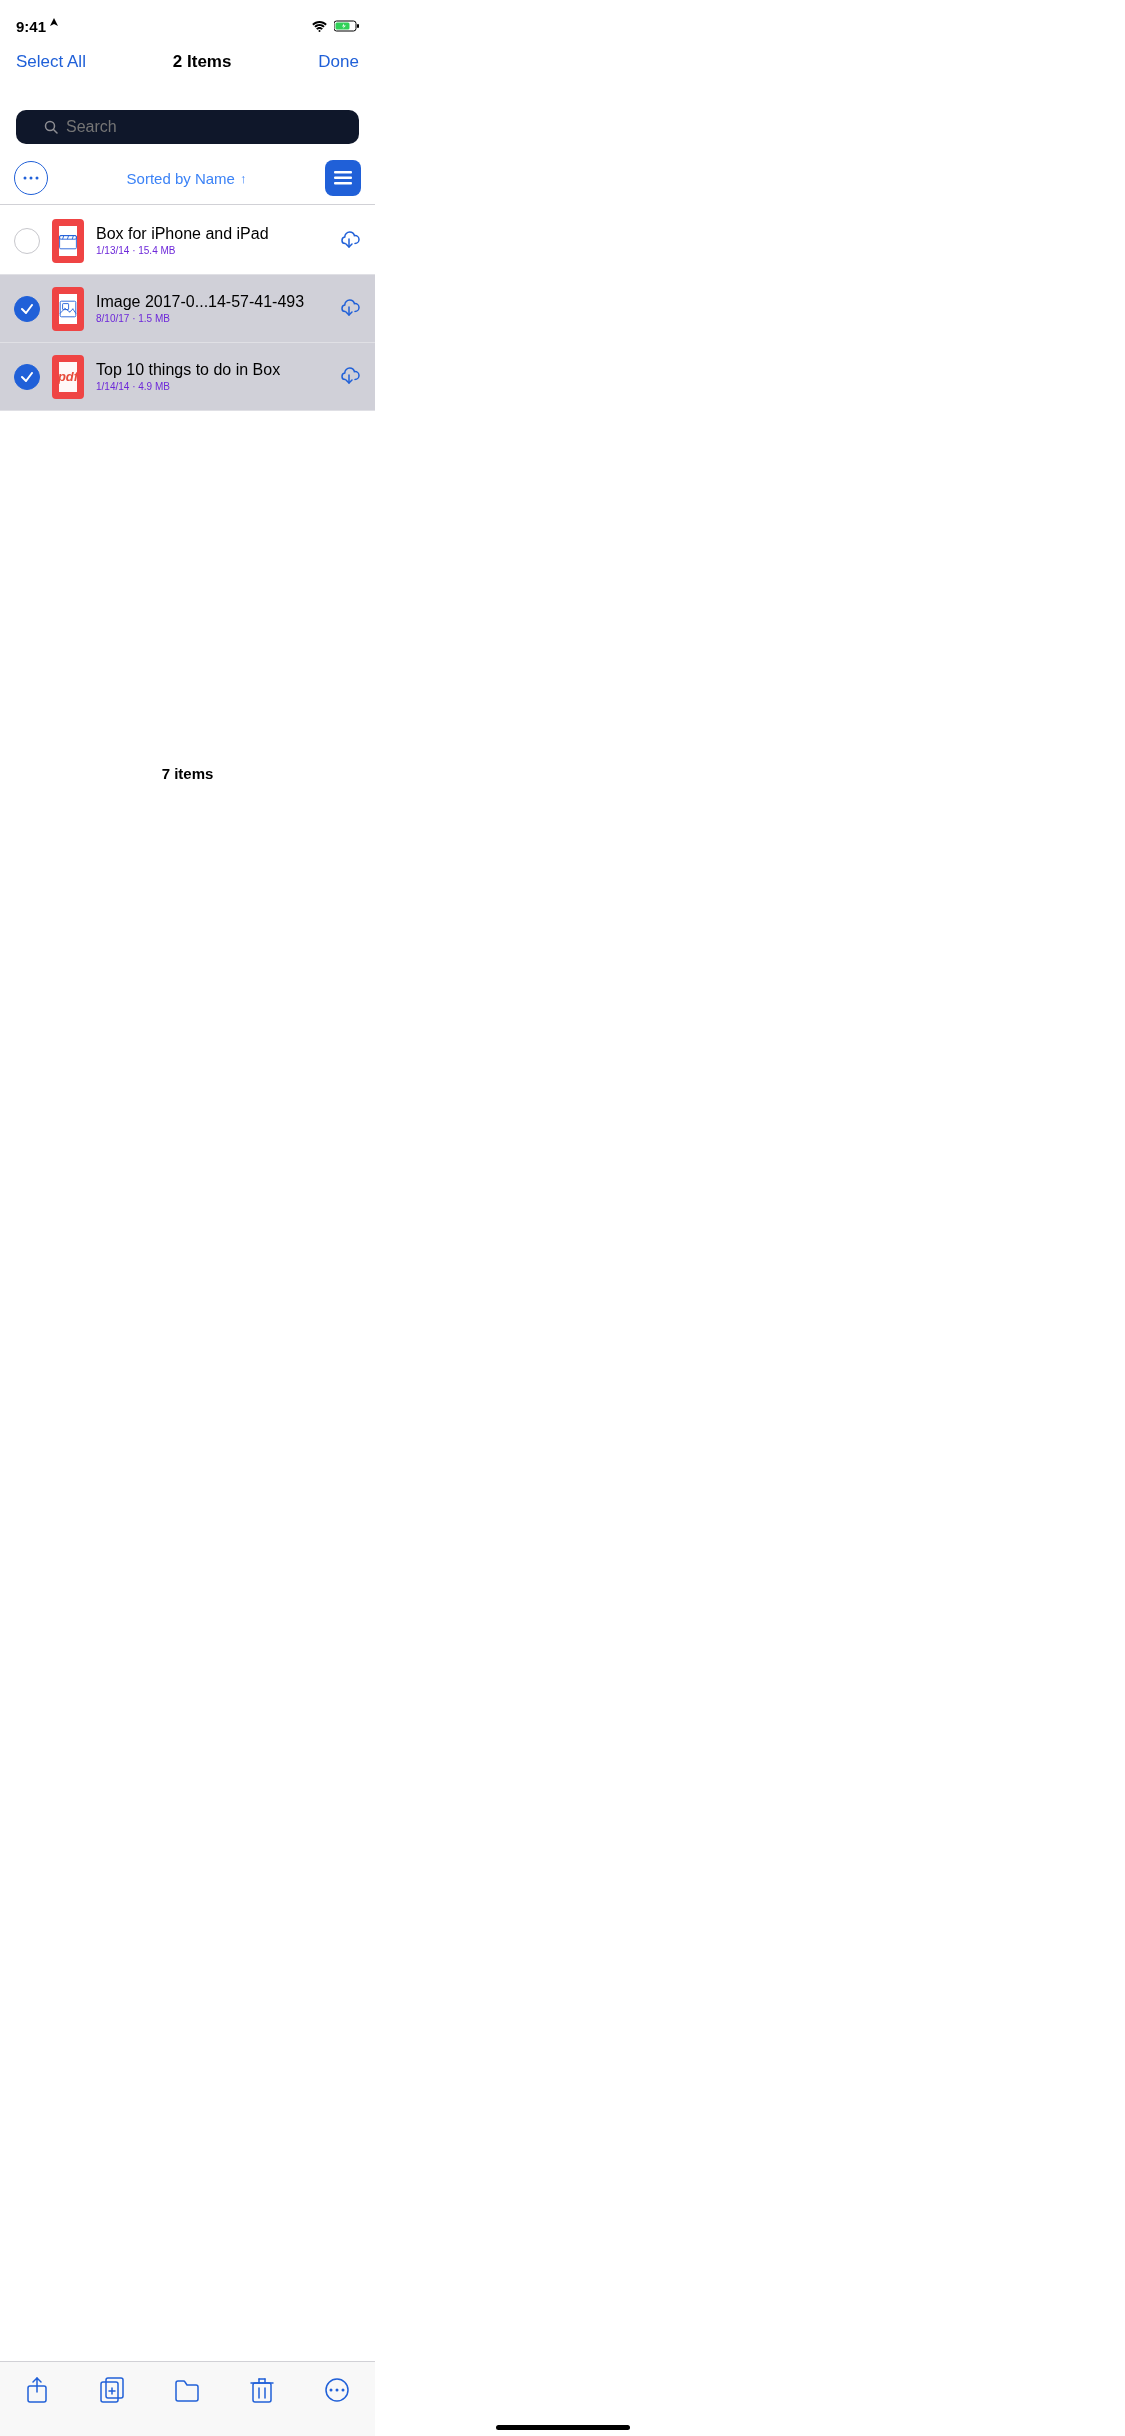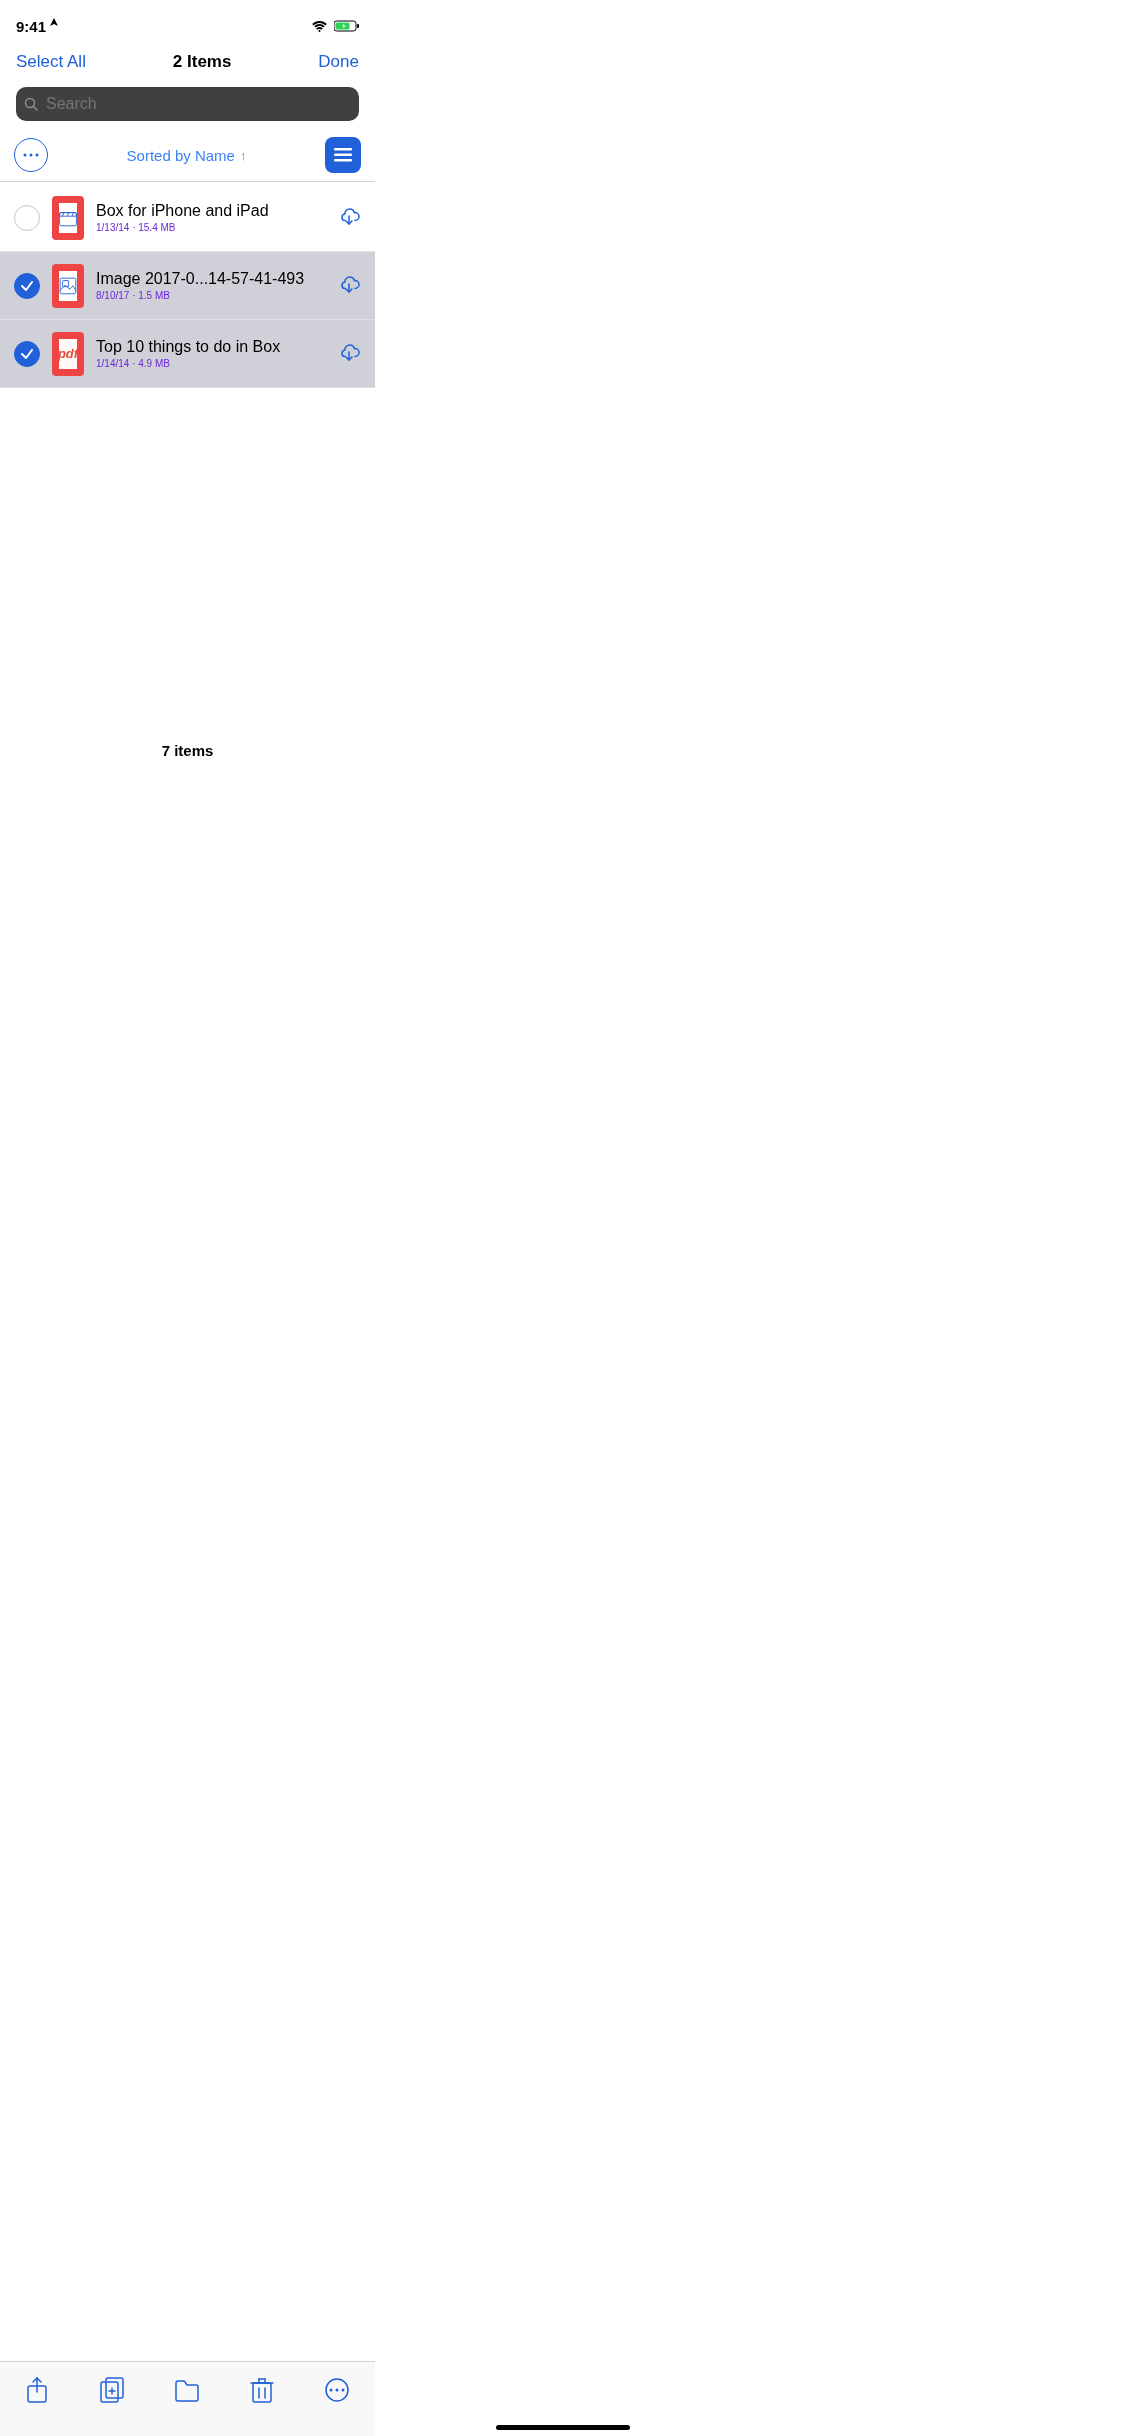--- a/index.html
+++ b/index.html
@@ -32,21 +32,21 @@
       display: flex;
       align-items: center;
       gap: 6px;
     }
 
     
     .top-nav {
       display: flex;
       justify-content: space-between;
       align-items: center;
-      padding: 8px 16px 15px 16px;
+      padding: 8px 16px 24px 16px;
     }
     .nav-select-all {
       color: #2060d8;
       font-size: 17px;
       font-weight: 400;
       cursor: pointer;
     }
     .nav-title {
       font-size: 17px;
       font-weight: 700;
@@ -57,26 +57,27 @@
       font-size: 17px;
       font-weight: 400;
       cursor: pointer;
     }
 
     
     .search-bar-wrap {
       padding: 0 16px 12px 16px;
     }
     .search-bar {
-      background: #404040;
+      background: #0f172a;
       border-radius: 10px;
       display: flex;
       align-items: center;
-      padding: 8px 8px;
+      padding: 8px 28px;
       gap: 8px;
+      margin-top: 14px;
     }
     .search-bar input {
       background: transparent;
       border: none;
       outline: none;
       font-size: 16px;
       color: #8e8e93;
       flex: 1;
     }
 

